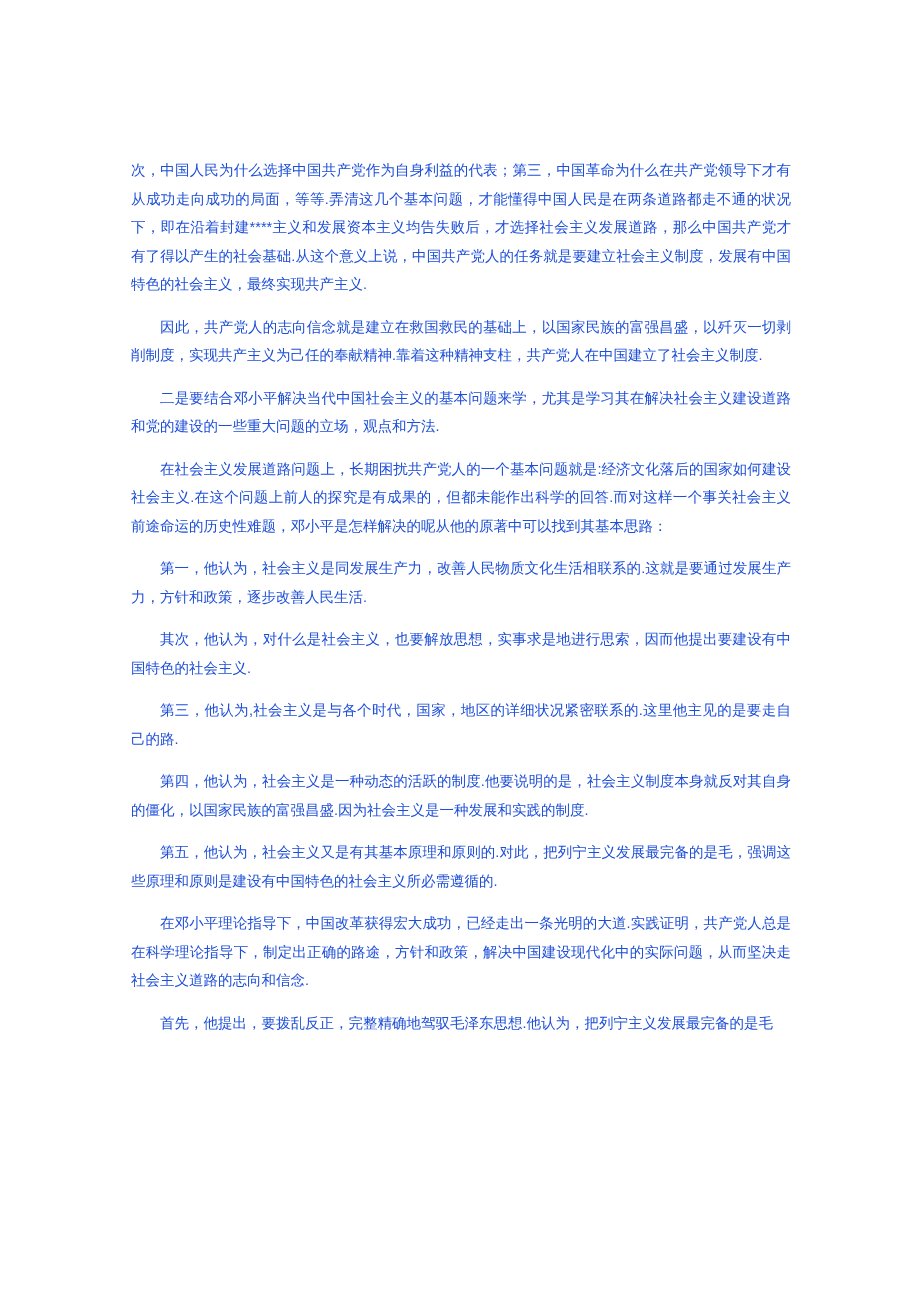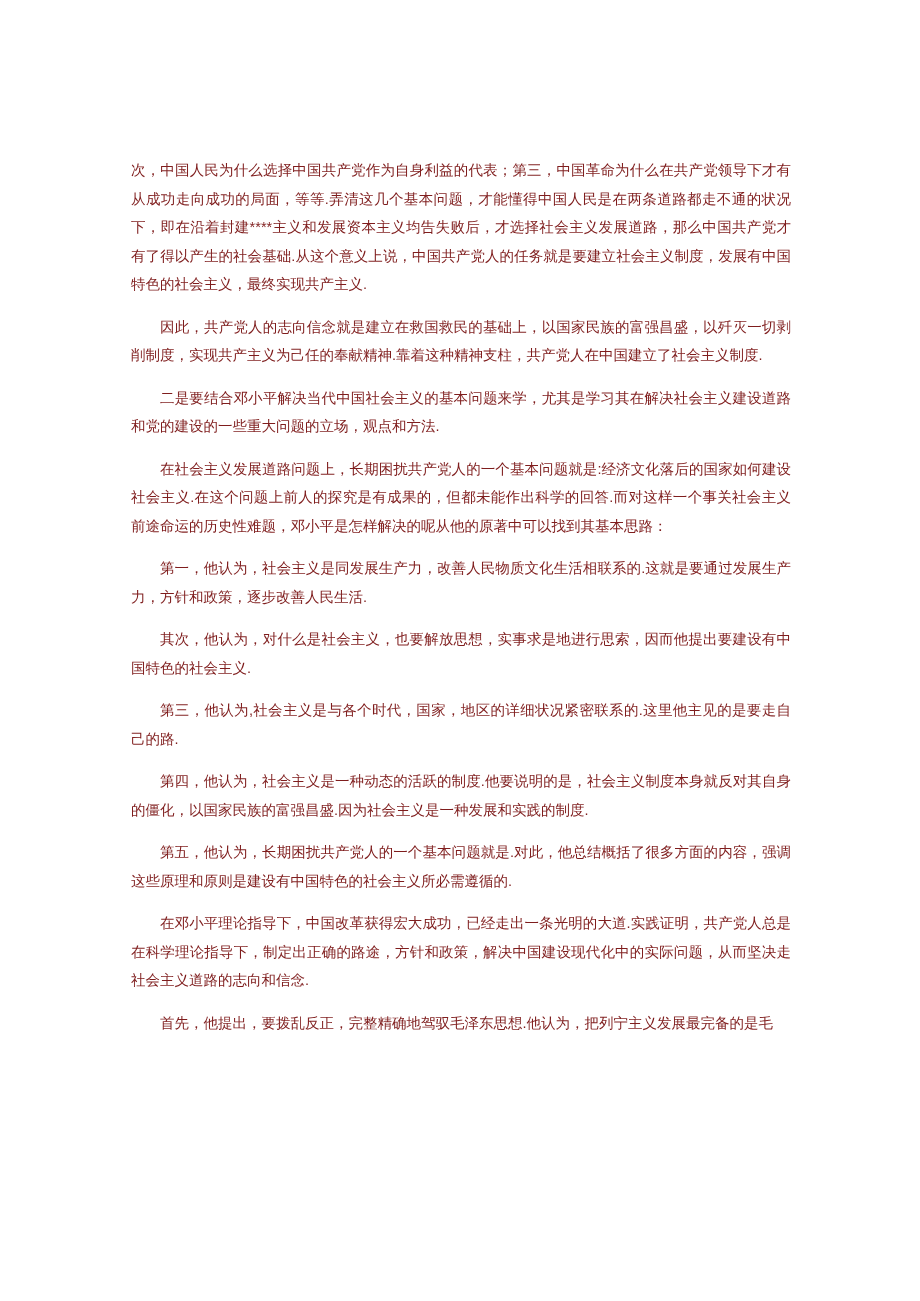--- a/index.html
+++ b/index.html
@@ -18,21 +18,21 @@
     box-sizing: border-box;
     width: 920px;
     height: 1301px;
     padding: 156px 129px 0 131px;
     background: #ffffff;
   }
   .page p {
     margin: 0 0 14px 0;
     font-size: 14.5px;
     line-height: 28.5px;
-    color: #7f1d1d;
+    color: #1d4ed8;
     text-align: justify;
     text-justify: inter-ideograph;
     text-indent: 2em;
     word-break: break-all;
   }
   .page p.no-indent {
     text-indent: 0;
   }
 </style>
 </head>
@@ -40,16 +40,16 @@
 
 <div class="page">
   <p class="no-indent">次，中国人民为什么选择中国共产党作为自身利益的代表；第三，中国革命为什么在共产党领导下才有从成功走向成功的局面，等等.弄清这几个基本问题，才能懂得中国人民是在两条道路都走不通的状况下，即在沿着封建****主义和发展资本主义均告失败后，才选择社会主义发展道路，那么中国共产党才有了得以产生的社会基础.从这个意义上说，中国共产党人的任务就是要建立社会主义制度，发展有中国特色的社会主义，最终实现共产主义.</p>
   <p>因此，共产党人的志向信念就是建立在救国救民的基础上，以国家民族的富强昌盛，以歼灭一切剥削制度，实现共产主义为己任的奉献精神.靠着这种精神支柱，共产党人在中国建立了社会主义制度.</p>
   <p>二是要结合邓小平解决当代中国社会主义的基本问题来学，尤其是学习其在解决社会主义建设道路和党的建设的一些重大问题的立场，观点和方法.</p>
   <p>在社会主义发展道路问题上，长期困扰共产党人的一个基本问题就是:经济文化落后的国家如何建设社会主义.在这个问题上前人的探究是有成果的，但都未能作出科学的回答.而对这样一个事关社会主义前途命运的历史性难题，邓小平是怎样解决的呢从他的原著中可以找到其基本思路：</p>
   <p>第一，他认为，社会主义是同发展生产力，改善人民物质文化生活相联系的.这就是要通过发展生产力，方针和政策，逐步改善人民生活.</p>
   <p>其次，他认为，对什么是社会主义，也要解放思想，实事求是地进行思索，因而他提出要建设有中国特色的社会主义.</p>
   <p>第三，他认为,社会主义是与各个时代，国家，地区的详细状况紧密联系的.这里他主见的是要走自己的路.</p>
   <p>第四，他认为，社会主义是一种动态的活跃的制度.他要说明的是，社会主义制度本身就反对其自身的僵化，以国家民族的富强昌盛.因为社会主义是一种发展和实践的制度.</p>
-  <p>第五，他认为，长期困扰共产党人的一个基本问题就是.对此，他总结概括了很多方面的内容，强调这些原理和原则是建设有中国特色的社会主义所必需遵循的.</p>
+  <p>第五，他认为，社会主义又是有其基本原理和原则的.对此，把列宁主义发展最完备的是毛，强调这些原理和原则是建设有中国特色的社会主义所必需遵循的.</p>
   <p>在邓小平理论指导下，中国改革获得宏大成功，已经走出一条光明的大道.实践证明，共产党人总是在科学理论指导下，制定出正确的路途，方针和政策，解决中国建设现代化中的实际问题，从而坚决走社会主义道路的志向和信念.</p>
   <p>首先，他提出，要拨乱反正，完整精确地驾驭毛泽东思想.他认为，把列宁主义发展最完备的是毛</p>
 </div>
 
 </body></html>

